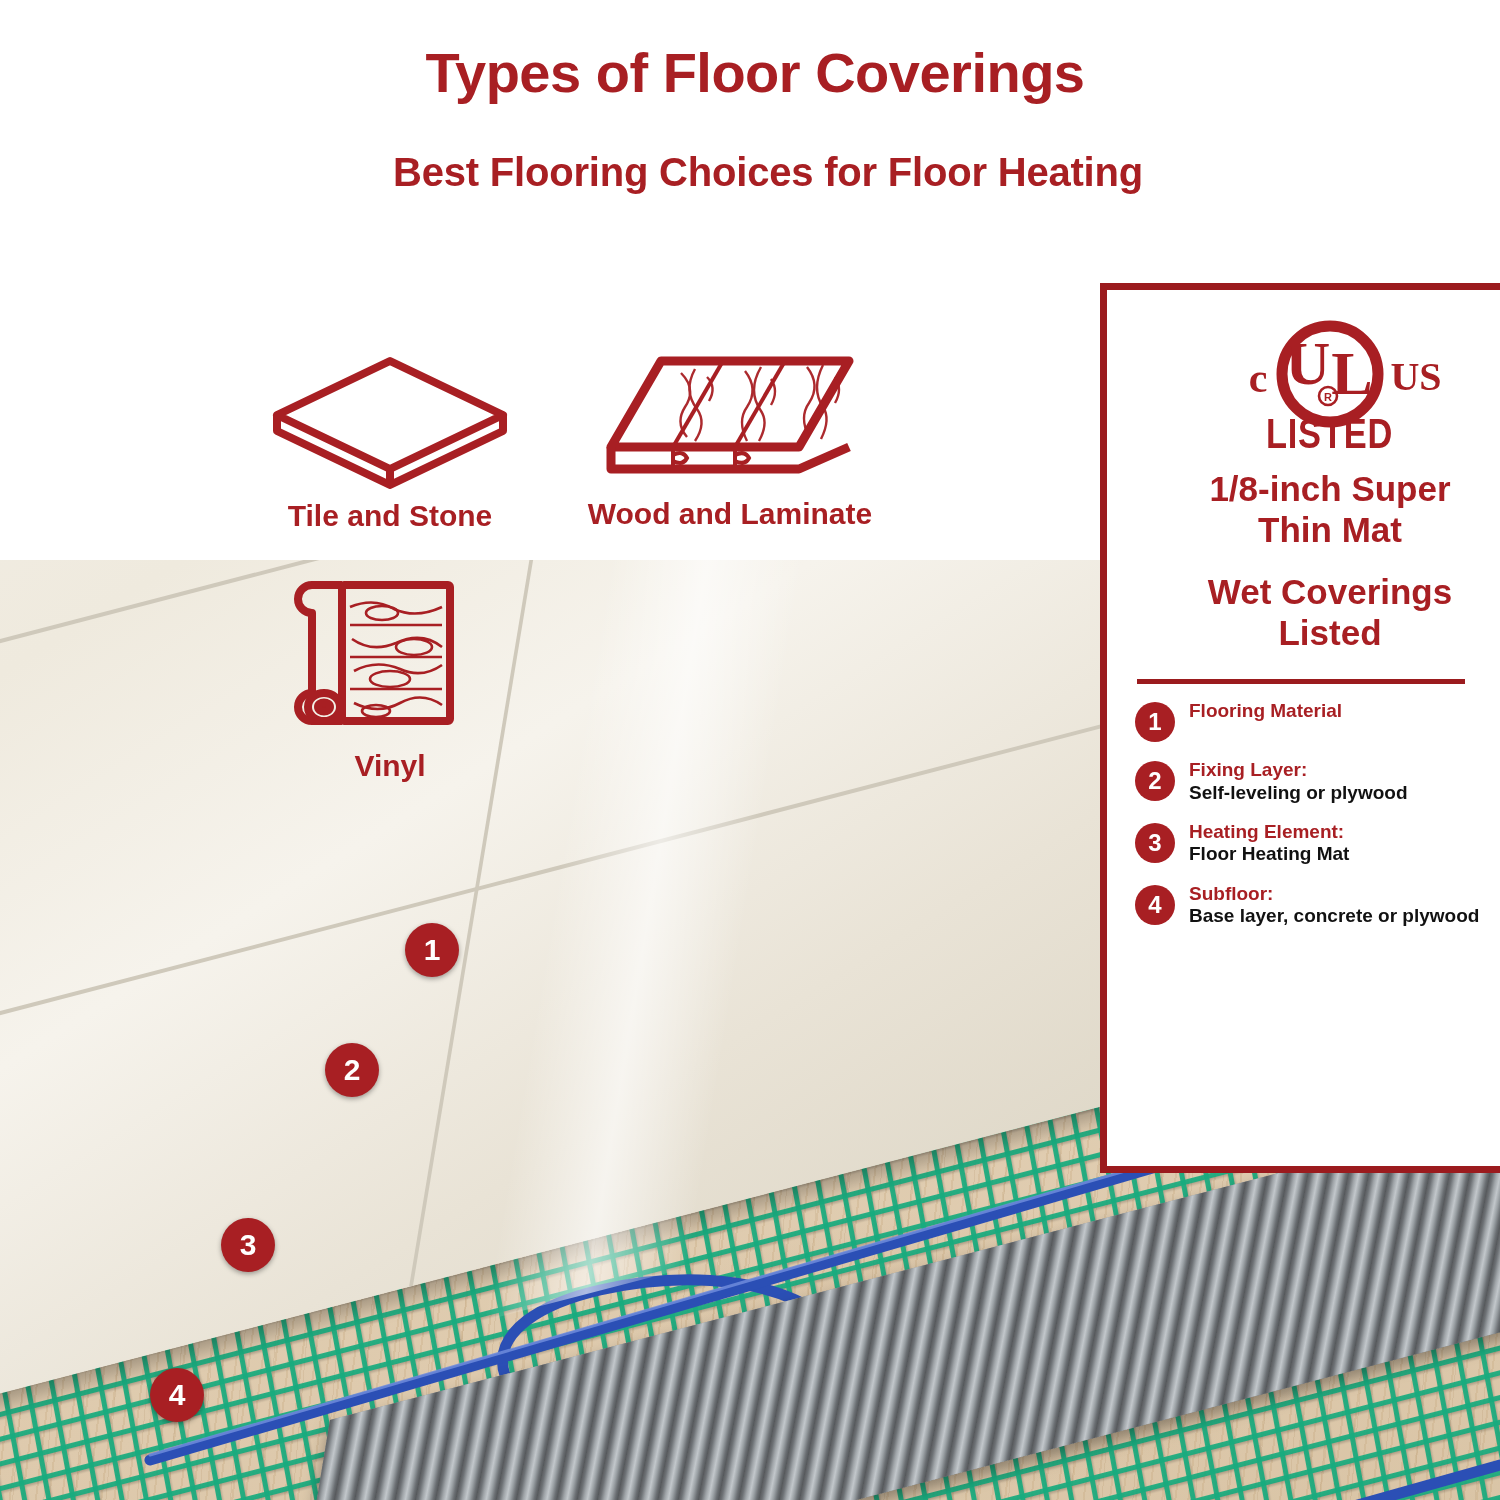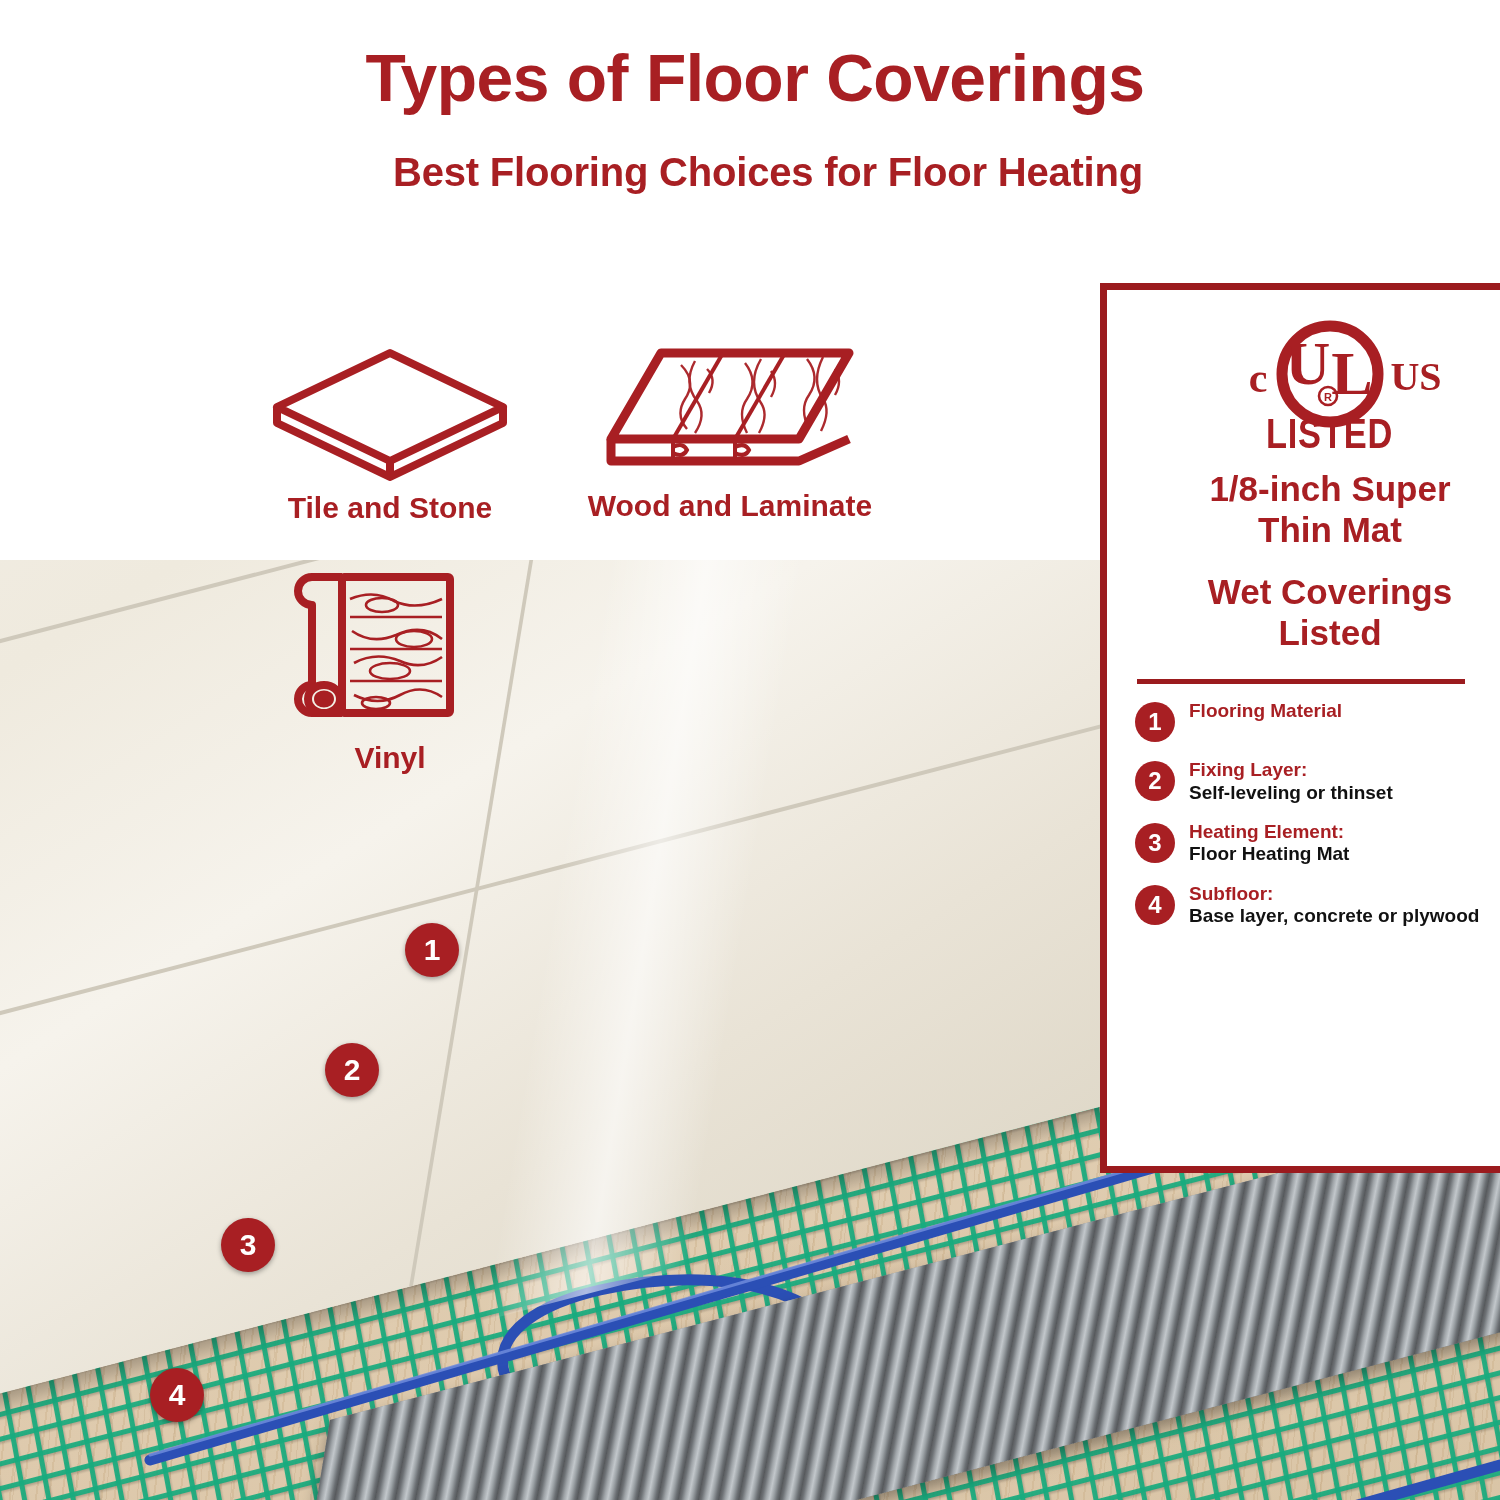--- a/index.html
+++ b/index.html
@@ -104,29 +104,29 @@
   }
   .tile-hi{
     position:absolute;left:620px;top:-60px;width:210px;height:760px;
     transform:rotate(-14.6deg) skewX(-24deg);transform-origin:0 0;
     background:linear-gradient(90deg, rgba(255,255,255,.0),rgba(255,255,255,.62),rgba(255,255,255,0));
   }
 
   
   .title{
     position:absolute;left:10px;right:0;top:44px;text-align:center;
-    font-size:66px;font-weight:700;color:#a81f23;letter-spacing:-.5px;line-height:1.05;
+    font-size:56px;font-weight:700;color:#a81f23;letter-spacing:-.5px;line-height:1.05;
   }
   .subtitle{
     position:absolute;left:0;right:0;top:150px;text-align:center;
     font-size:40px;font-weight:700;color:#a81f23;letter-spacing:-.2px;padding-left:36px;
   }
 
   
-  .types{position:absolute;left:210px;top:331px;width:760px;height:500px;}
+  .types{position:absolute;left:210px;top:339px;width:760px;height:500px;}
   .type{position:absolute;text-align:center;}
   .type .cap{
     font-size:30px;font-weight:700;color:#a81f23;margin-top:6px;white-space:nowrap;
   }
   .t-tile{left:30px;top:10px;width:300px;}
   .t-wood{left:350px;top:8px;width:340px;}
   .t-vinyl{left:30px;top:230px;width:300px;}
   .t-carpet{left:360px;top:240px;width:320px;}
 
   
@@ -322,21 +322,21 @@
         <div class="lnum">1</div>
         <div class="ltext">
           <span class="lhead">Flooring Material</span>
         </div>
       </div>
 
       <div class="lrow">
         <div class="lnum">2</div>
         <div class="ltext">
           <span class="lhead">Fixing Layer:</span>
-          <span class="lbody">Self-leveling or thinset</span>
+          <span class="lbody">Self-leveling or plywood</span>
         </div>
       </div>
 
       <div class="lrow">
         <div class="lnum">3</div>
         <div class="ltext">
           <span class="lhead">Heating Element:</span>
           <span class="lbody">Floor Heating Mat</span>
         </div>
       </div>

